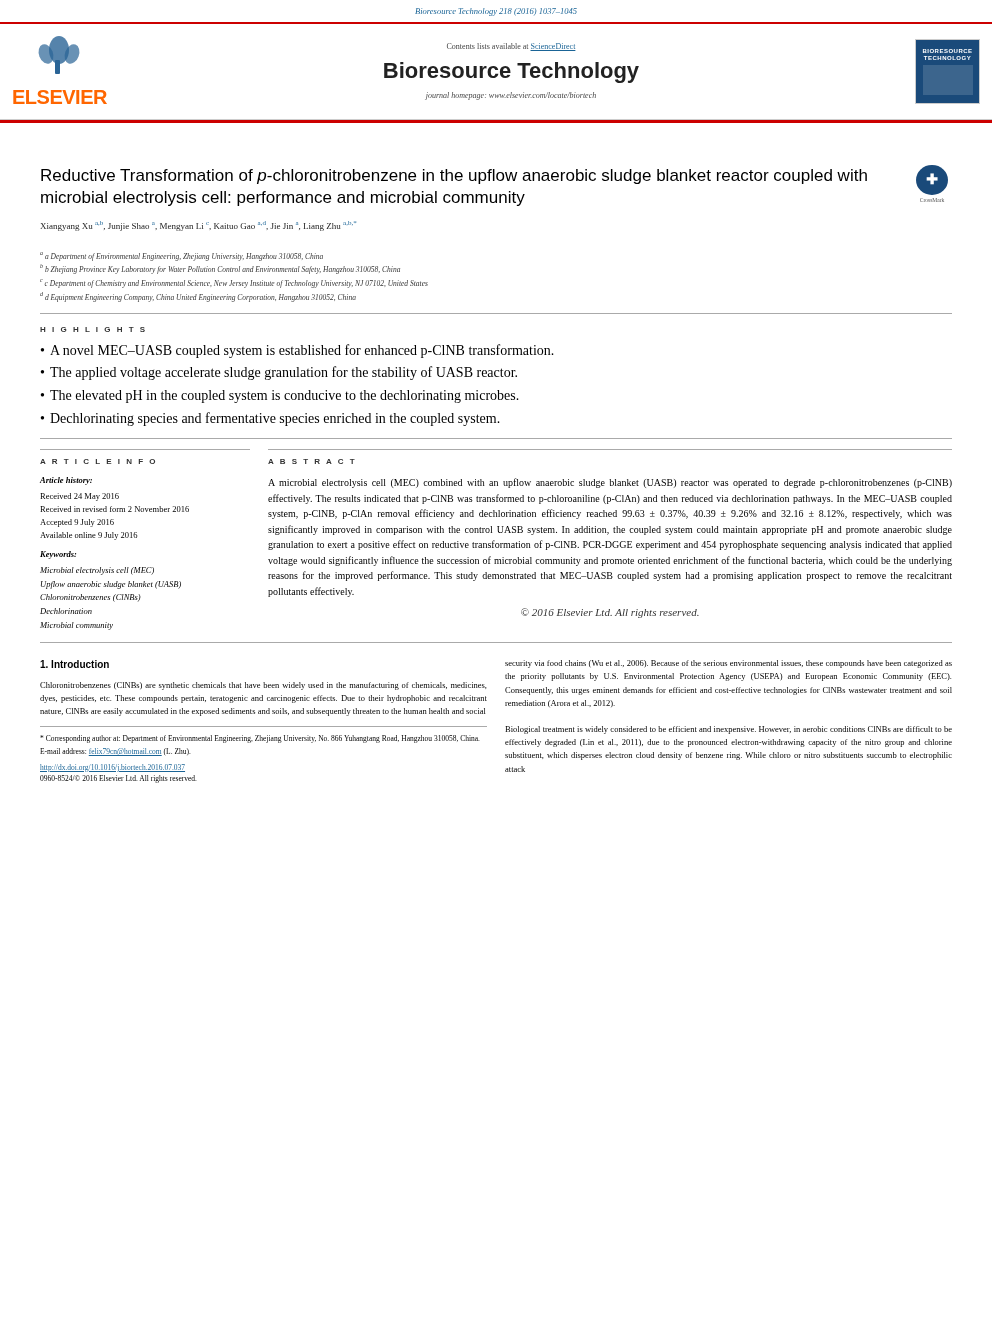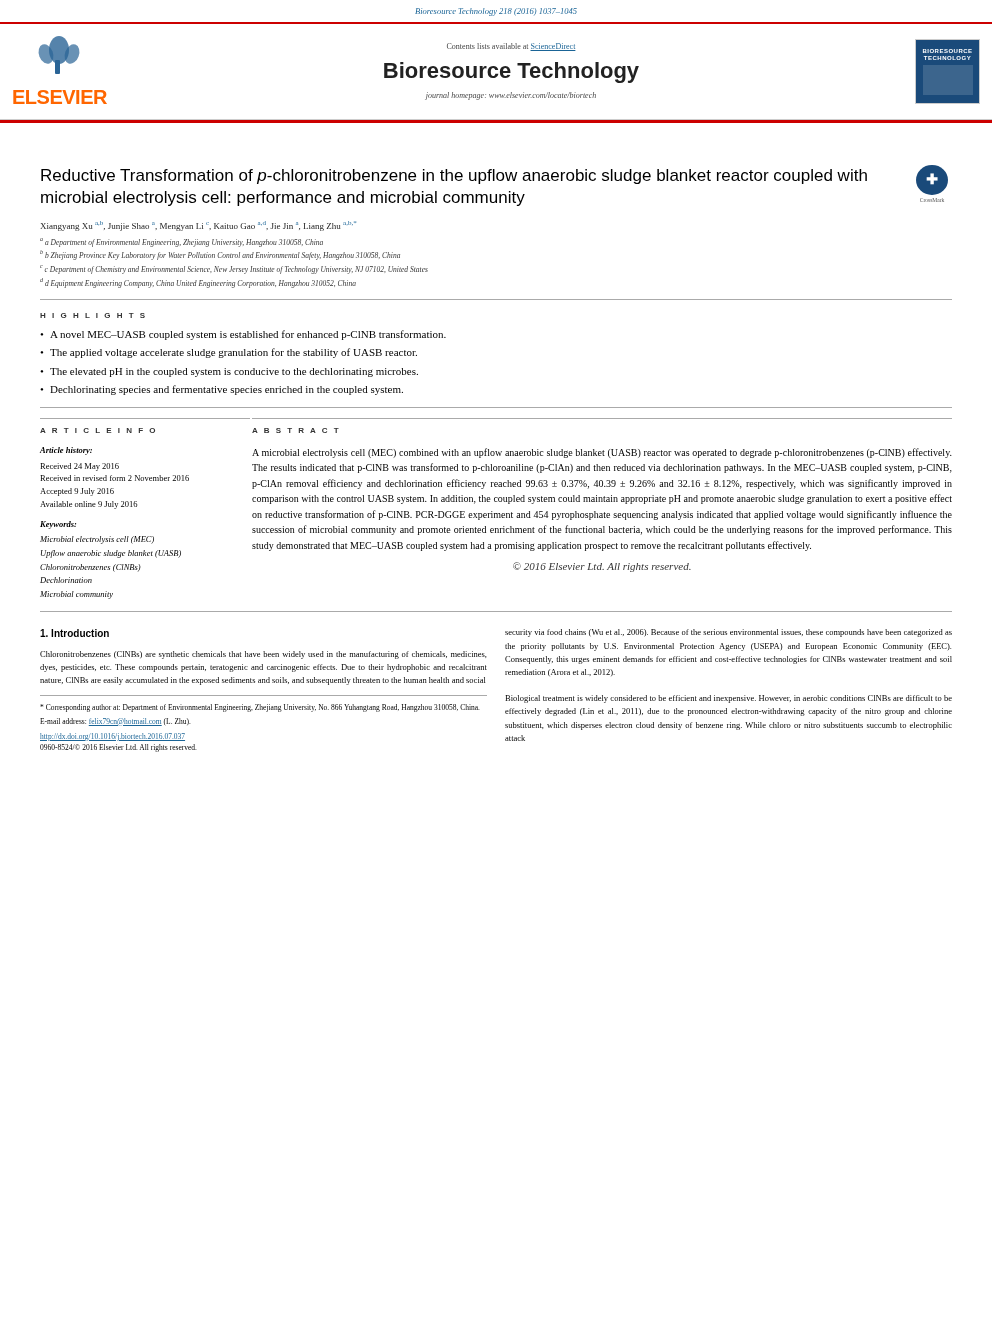--- a/index.html
+++ b/index.html
@@ -126,21 +126,21 @@
     }
 
     .crossmark-label {
       font-size: 5.5px;
       color: #555;
       margin-top: 2px;
     }
 
     .authors-line {
       font-size: 9px;
-      margin-bottom: 2px;
+      margin-bottom: 16px;
       color: #222;
     }
 
     .authors-line sup {
       font-size: 7px;
       color: #1a6496;
     }
 
     .affiliations {
       font-size: 7.5px;
@@ -167,35 +167,35 @@
       font-size: 8px;
       font-family: Arial, sans-serif;
       letter-spacing: 2px;
       color: #333;
       font-weight: bold;
       margin-bottom: 6px;
       text-transform: uppercase;
     }
 
     .highlight-item {
-      font-size: 11px;
+      font-size: 14px;
       margin-bottom: 3px;
       padding-left: 10px;
       position: relative;
     }
 
     .highlight-item::before {
       content: "•";
       position: absolute;
       left: 0;
     }
 
     .two-column {
       display: flex;
-      gap: 2px;
+      gap: 18px;
       margin-top: 10px;
     }
 
     .left-col {
       width: 210px;
       flex-shrink: 0;
     }
 
     .right-col {
       flex: 1;

